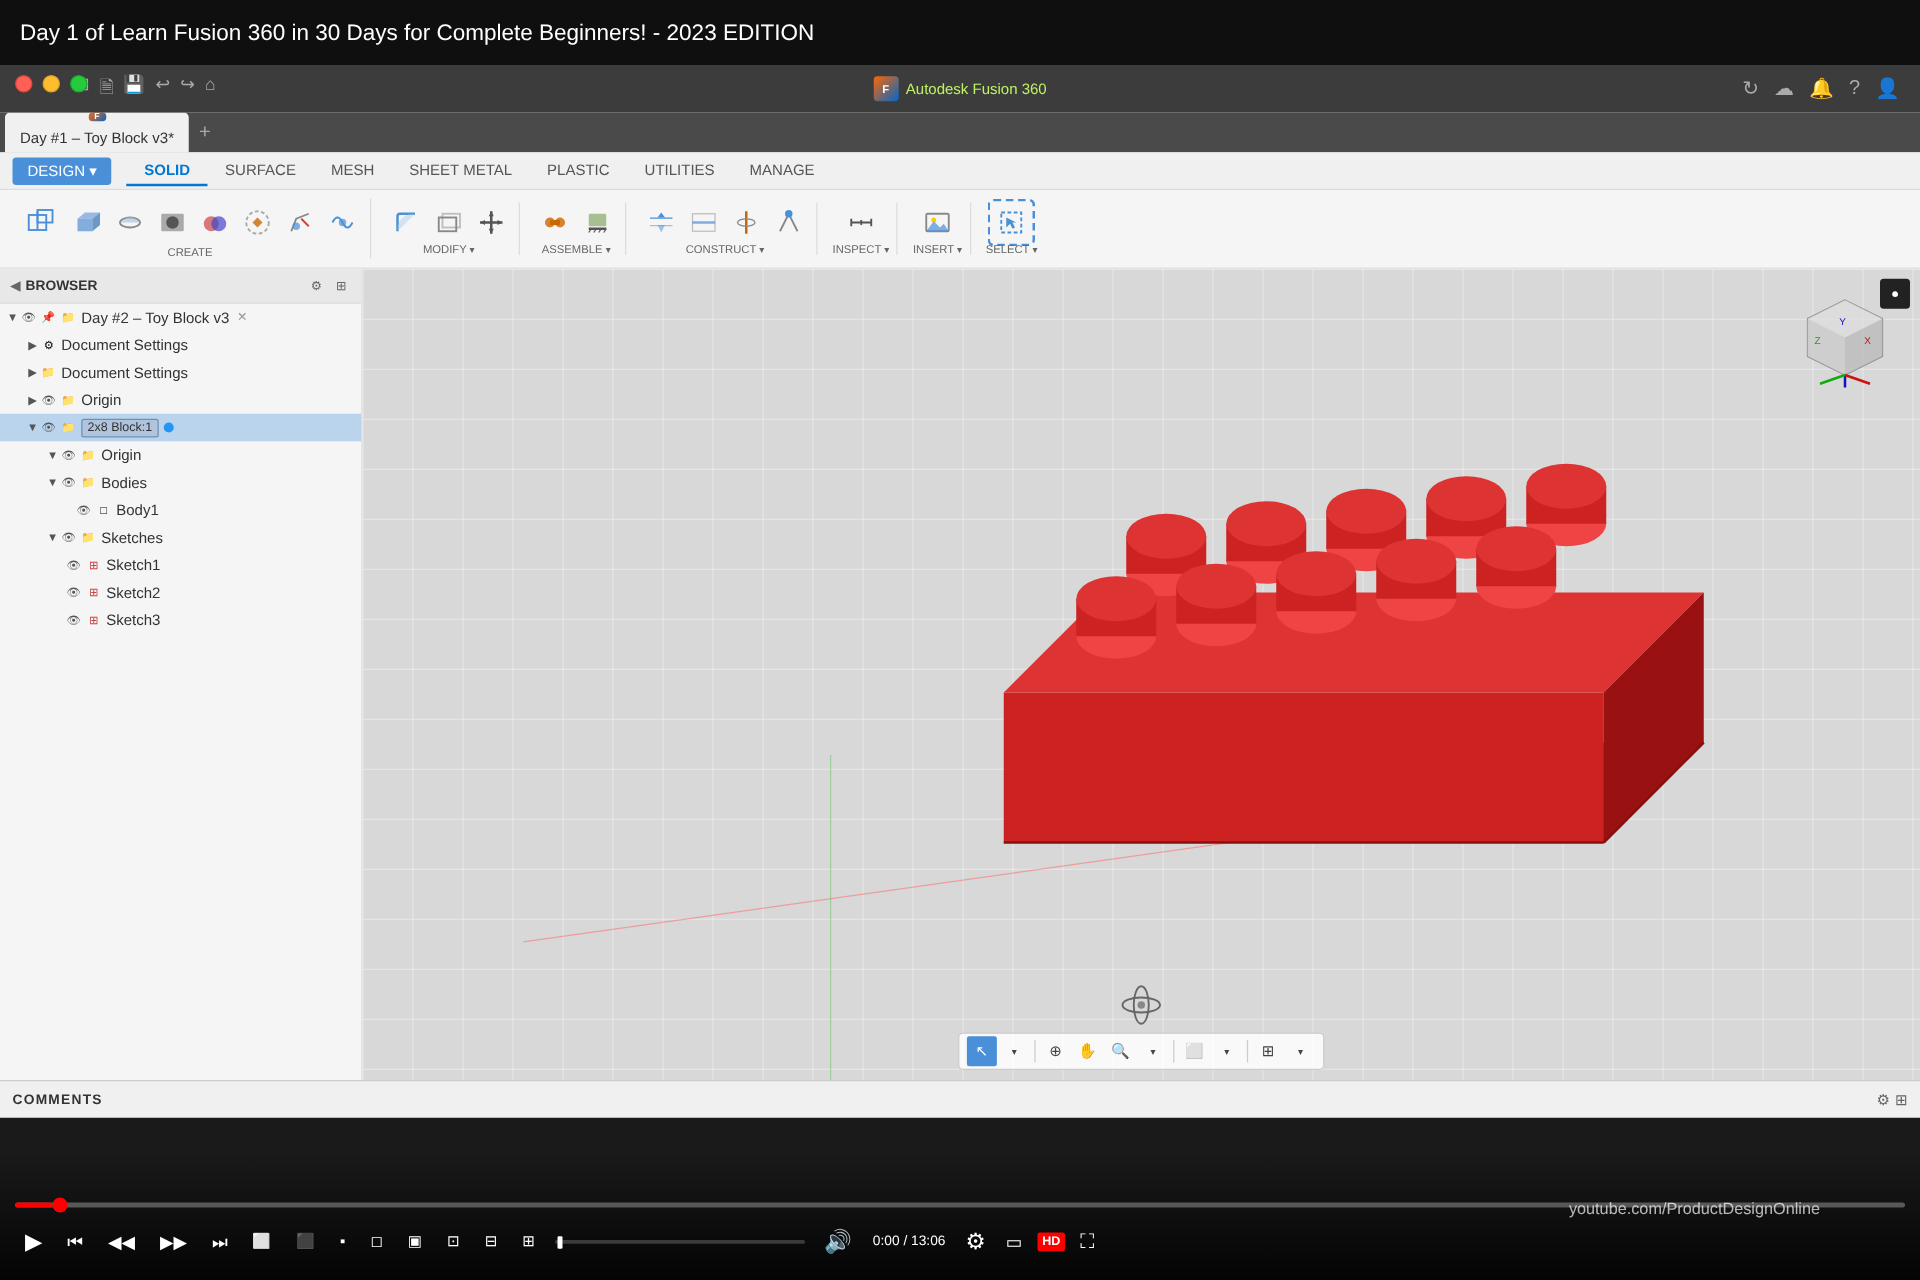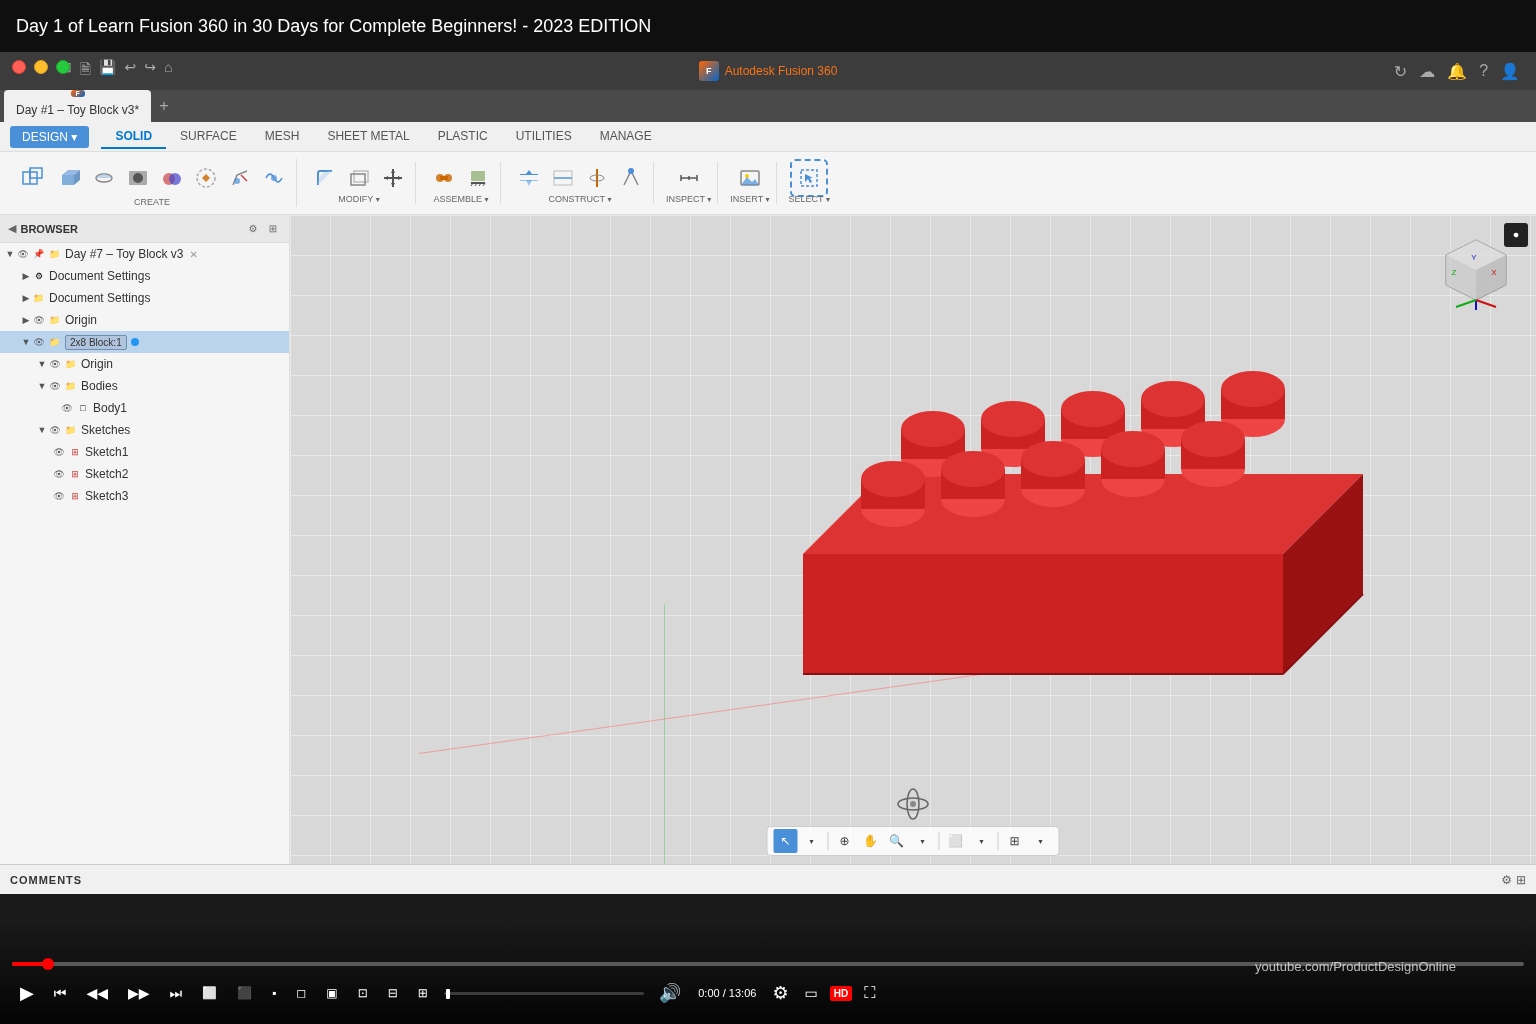--- a/index.html
+++ b/index.html
@@ -69,21 +69,21 @@
       color: #ccc;
       font-size: 12px;
       position: relative;
     }
     .fusion-logo-area {
       display: flex;
       align-items: center;
       gap: 6px;
     }
     .fusion-title-text {
-      color: #f97316;
+      color: #bef264;
       font-size: 12px;
     }
     .fusion-topbar-icons {
       position: absolute;
       right: 16px;
       display: flex;
       gap: 12px;
       align-items: center;
     }
     .fusion-topbar-icons span {
@@ -827,21 +827,21 @@
 
         <div>
 
           <div class="tree-item">
             <div class="tree-arrow">▼</div>
             <div class="tree-icons">
               <span class="tree-icon eye-icon">👁</span>
               <span class="tree-icon">📌</span>
               <span class="tree-icon" style="color:#7a9;">📁</span>
             </div>
-            <span class="tree-label">Day #7 – Toy Block v3</span>
+            <span class="tree-label">Day #2 – Toy Block v3</span>
             <span style="margin-left:6px;font-size:10px;color:#999;">✕</span>
           </div>
 
           <div class="tree-item" style="padding-left:20px;">
             <div class="tree-arrow">▶</div>
             <div class="tree-icons">
               <span class="tree-icon">⚙</span>
             </div>
             <span class="tree-label">Document Settings</span>
           </div>

